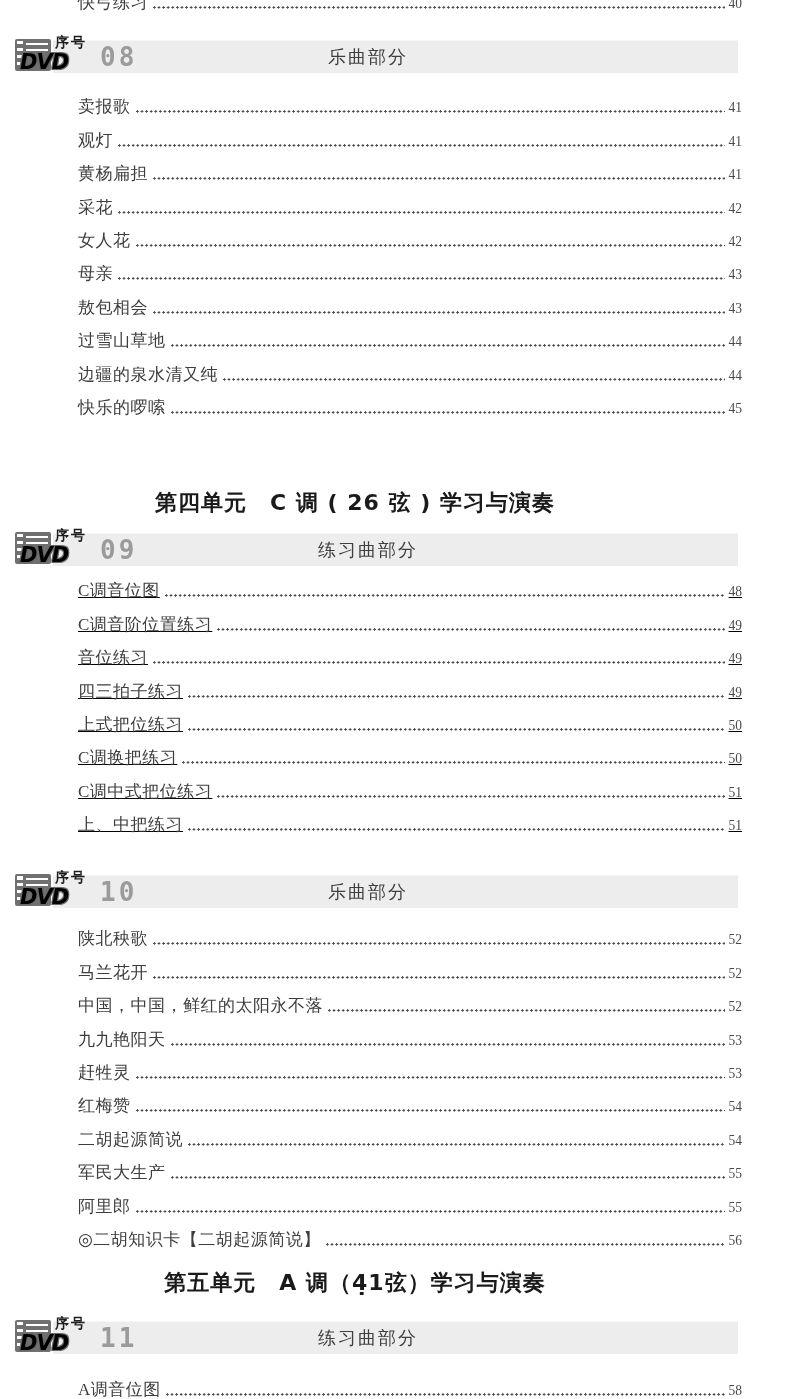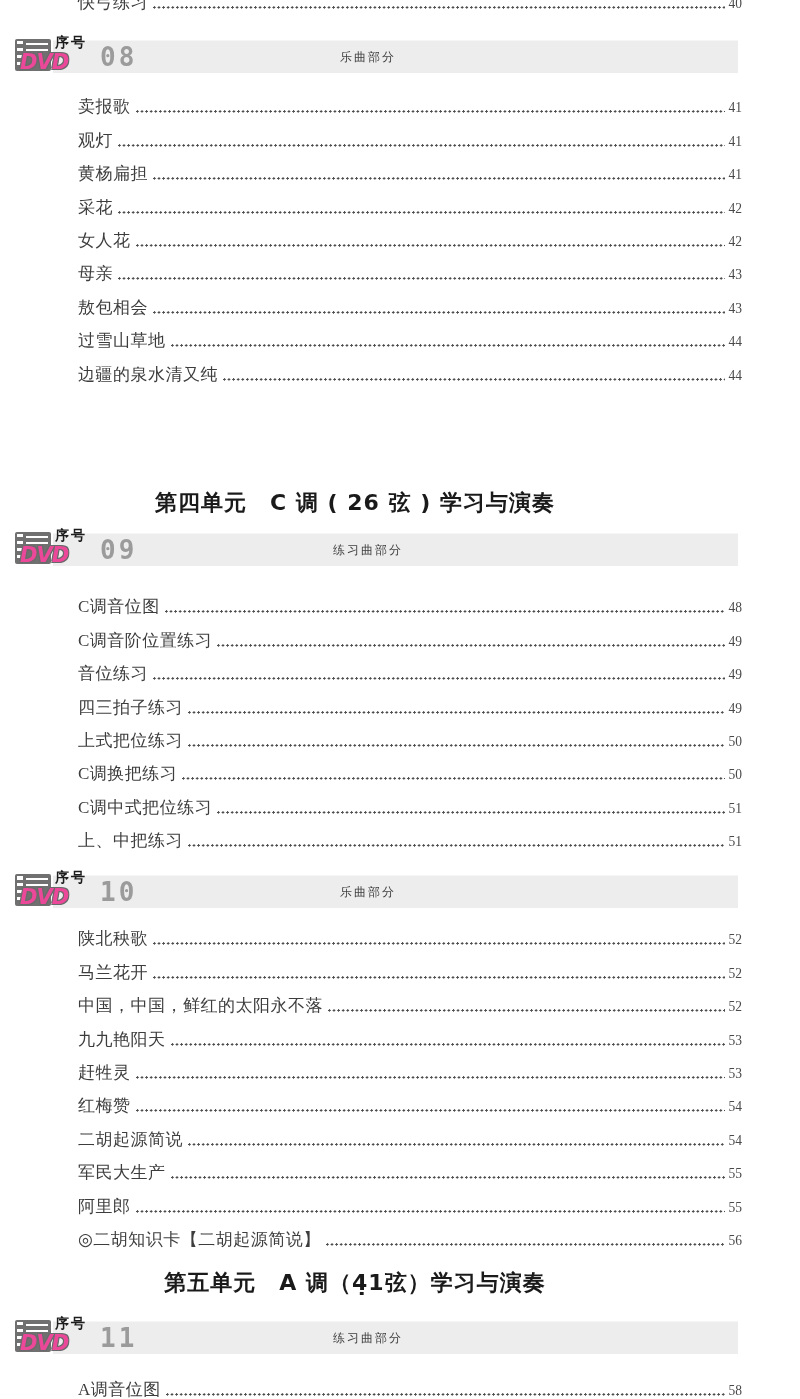--- a/index.html
+++ b/index.html
@@ -34,21 +34,21 @@
   .top-partial { top:-16px; }
 
   
   .dvd-bar { position:absolute; left:0; width:100%; height:33px; }
   .bar-bg {
     position:absolute; left:53px; right:62px; top:0; height:33px;
     background:#ededed; border-top:1px solid #f6f6f6;
     text-align:center; padding-right:55px;
   }
   .bar-label {
-    display:inline-block; line-height:33px; font-size:12px;
+    display:inline-block; line-height:33px; font-size:18px;
     color:#3f3f3f; letter-spacing:2px;
   }
   .dvd-num {
     position:absolute; left:100px; top:2px; z-index:3;
     font-family:"DejaVu Sans Mono",monospace; font-weight:bold;
     font-size:26px; line-height:30px; color:#9b9b9b; letter-spacing:3px;
   }
 
   
   .dvd-icon { position:absolute; left:15px; top:-4px; width:92px; height:44px; z-index:2; }
@@ -60,40 +60,40 @@
     content:""; position:absolute; left:2px; top:2px; width:6px; height:28px;
     background:repeating-linear-gradient(to bottom,#ffffff 0 3.5px, rgba(0,0,0,0) 3.5px 7px);
   }
   .film::after {
     content:""; position:absolute; left:11px; right:3px; top:4px; height:12px;
     background:repeating-linear-gradient(to bottom,#ffffff 0 2.2px, rgba(0,0,0,0) 2.2px 6px);
   }
   .dvd-word {
     position:absolute; left:5px; top:16px;
     font-family:"DejaVu Sans",sans-serif; font-style:italic; font-weight:bold;
-    font-size:21px; line-height:1; letter-spacing:-1px; color:#ec4899;
+    font-size:21px; line-height:1; letter-spacing:-1px; color:#000000;
     text-shadow:-1px -1px 0 #6a6a6a, 1px -1px 0 #6a6a6a, -1px 1px 0 #6a6a6a, 1px 1px 0 #6a6a6a;
   }
   .xuhao {
     position:absolute; left:40px; top:-2px;
     font-size:14px; font-weight:bold; color:#1d1d1d; letter-spacing:2px;
   }
 
   
   .unit-title {
     position:absolute; left:0; width:100%; padding-right:90px;
     text-align:center; font-family:"DejaVu Sans","Liberation Sans",sans-serif;
     font-weight:bold; font-size:22px; line-height:34px; color:#1a1a1a;
     letter-spacing:1px;
   }
 
   
   #bar-0 { top:40px; }   #list-0 { top:88px; }
   #title-0 { top:486px; }
-  #bar-1 { top:533px; }  #list-1 { top:588px; }
+  #bar-1 { top:533px; }  #list-1 { top:572px;text-decoration:underline; }
   #bar-2 { top:875px; }  #list-2 { top:920px; }
   #title-1 { top:1266px; }
   #bar-3 { top:1321px; } #list-3 { top:1371px; }
 </style>
 </head>
 <body>
 
 <div class="page">
 
   <div class="toc-list top-partial">
@@ -163,20 +163,25 @@
     <span class="leader"></span>
     <span class="toc-page">44</span>
   </div>
 
   <div class="toc-row">
     <span class="toc-title">边疆的泉水清又纯</span>
     <span class="leader"></span>
     <span class="toc-page">44</span>
   </div>
 
+  <div class="toc-row">
+    <span class="toc-title">快乐的啰嗦</span>
+    <span class="leader"></span>
+    <span class="toc-page">45</span>
+  </div>
 
 </div>
 
   <div class="unit-title" id="title-0">第四单元　C 调 ( 26 弦 ) 学习与演奏</div>
 
   <div class="dvd-bar" id="bar-1">
     <div class="bar-bg">
       <span class="bar-label">练习曲部分</span>
     </div>
     <div class="dvd-icon">

